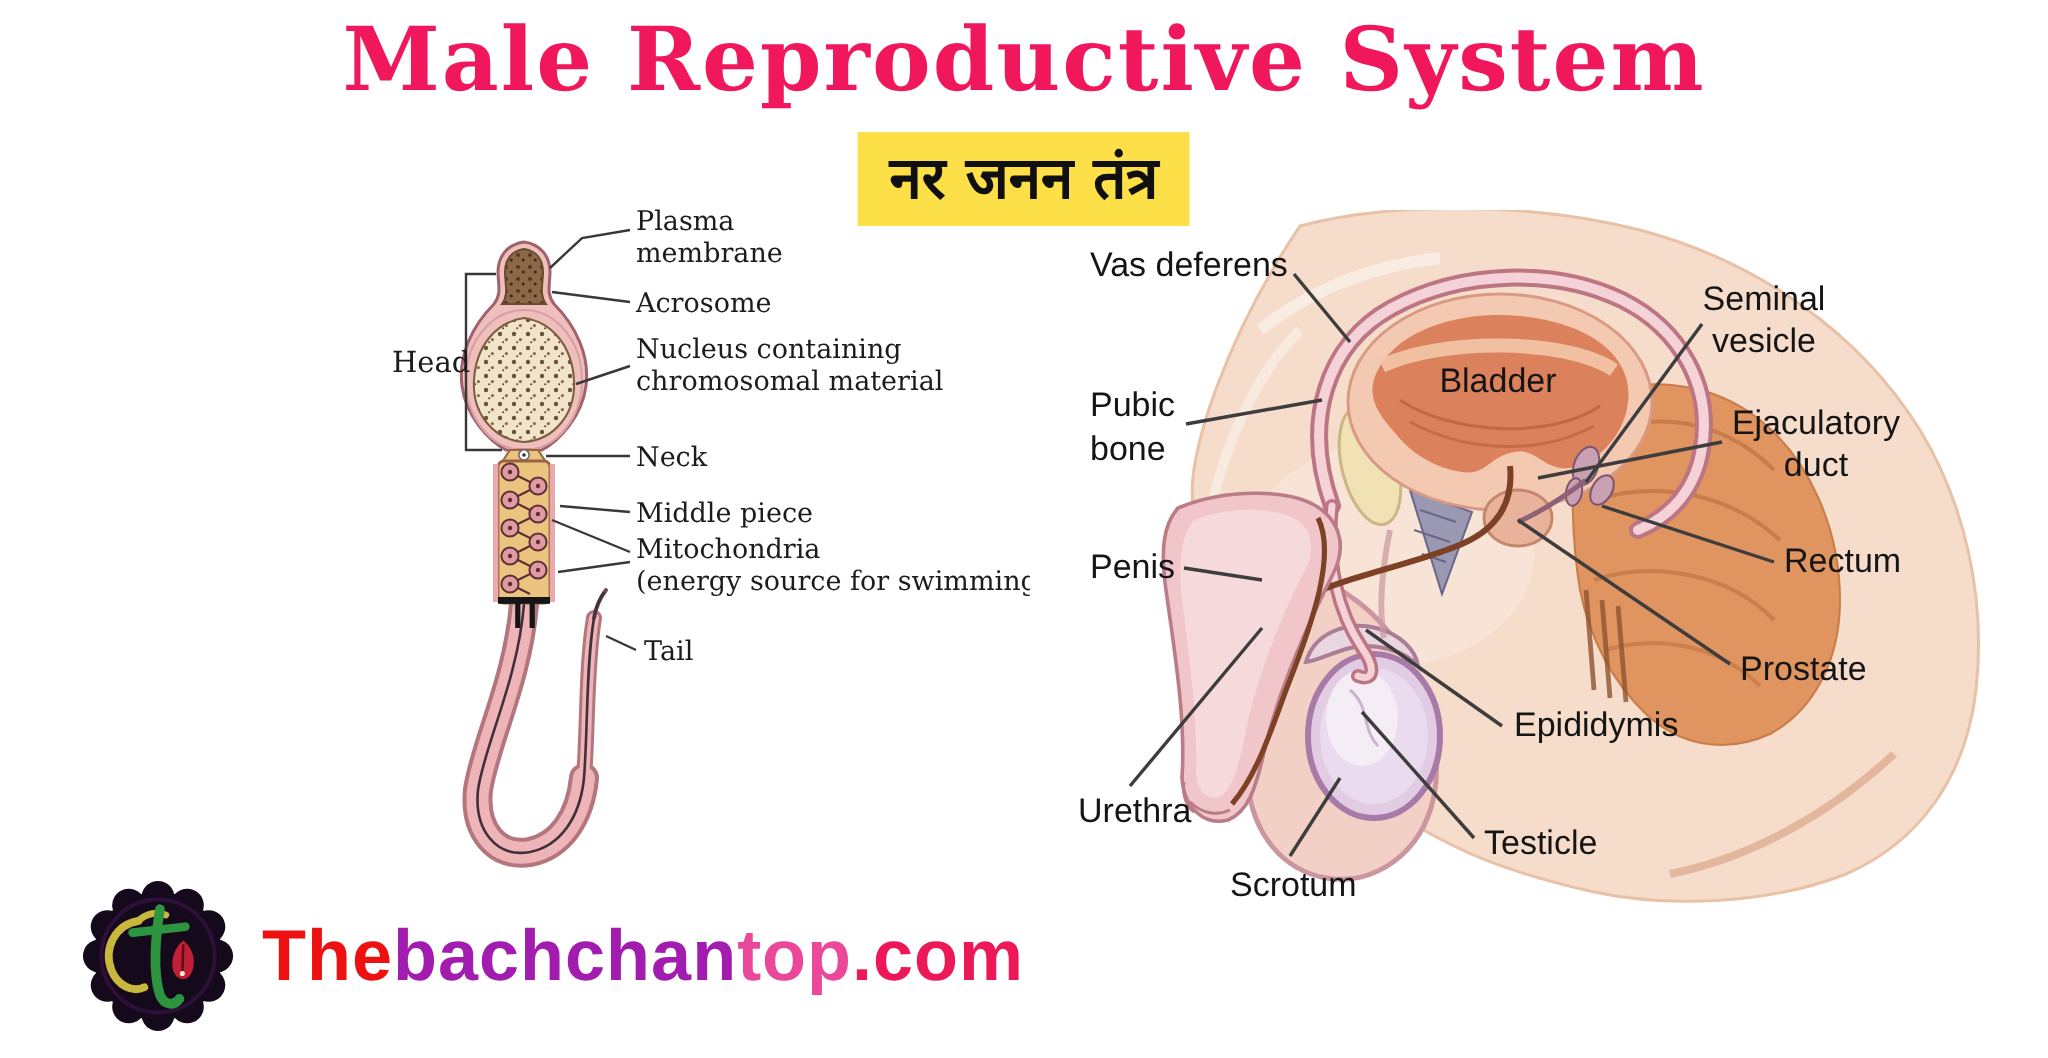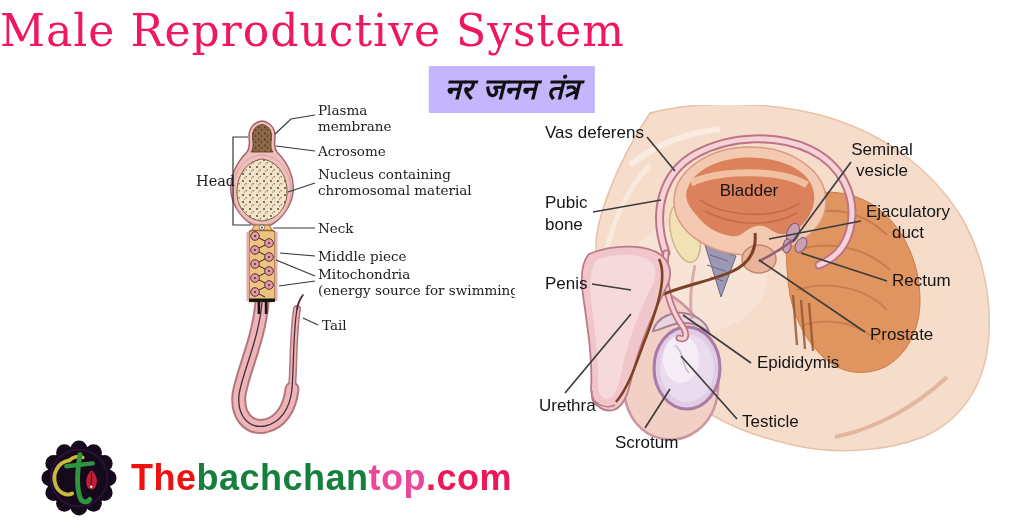--- a/index.html
+++ b/index.html
@@ -1,19 +1,19 @@
 <!DOCTYPE html>
 <html><head>
 <meta charset="utf-8">
 <style>
   html,body{margin:0;padding:0;background:#ffffff;}
   .stage{position:relative;width:1024px;height:529px;background:#ffffff;overflow:hidden;
          font-family:"Liberation Sans",sans-serif;}
-  .title{position:absolute;top:5px;left:0;width:100%;
-         font-family:"DejaVu Serif",serif;font-weight:400;font-size:44px;letter-spacing:1px;}
+  .title{position:absolute;top:5px;left:0;width:100%;text-align:center;
+         font-family:"DejaVu Serif",serif;font-weight:700;font-size:44px;letter-spacing:1px;}
   .subtitle{position:absolute;top:66px;left:50%;transform:translateX(-50%);
             padding:2px 16px 6px 16px;font-size:29px;font-weight:700;z-index:2;
             font-family:"DejaVu Sans","Liberation Sans",sans-serif;}
   .fig{position:absolute;}
   .fig-sperm{left:185px;top:95px;}
   .fig-anatomy{left:535px;top:105px;}
   svg text{fill:currentColor;}
   .slabel{font-family:"DejaVu Serif","Liberation Serif",serif;font-size:13.5px;color:#1c1c1c;}
   .slabel-head{font-size:14.5px;}
   .alabel{font-family:"Liberation Sans",sans-serif;font-size:17px;color:#151515;}
@@ -22,21 +22,21 @@
   .logo{position:absolute;left:40px;top:437px;display:flex;align-items:center;gap:13px;}
   .logo-text{font-weight:700;font-size:36px;letter-spacing:.5px;white-space:nowrap;}
 </style>
 </head>
 <body>
 
 <div class="stage">
 
   <div class="title" style="color: rgb(240, 23, 92);">Male Reproductive System</div>
 
-  <div class="subtitle" style="color: rgb(16, 16, 16); background-color: #c4b5fd; font-style: italic;">नर जनन तंत्र</div>
+  <div class="subtitle" style="color: rgb(16, 16, 16); background-color: #fde047;">नर जनन तंत्र</div>
 
   <svg class="fig fig-sperm" width="330" height="360" viewBox="0 0 330 360">
     <defs>
       <pattern id="speck" width="7" height="7" patternUnits="userSpaceOnUse">
         <rect width="7" height="7" fill="#f2e4ca"></rect>
         <circle cx="2" cy="2" r="1.1" fill="#6b5236"></circle>
         <circle cx="5.2" cy="4.8" r="0.8" fill="#8a6a45"></circle>
         <circle cx="3.6" cy="6.1" r="0.5" fill="#55402a"></circle>
       </pattern>
       <pattern id="speckDark" width="6" height="6" patternUnits="userSpaceOnUse">
@@ -249,17 +249,17 @@
       <circle cx="40" cy="42" r="29" fill="none" stroke="#2c1038" stroke-width="2"></circle>
       <path d="M30,24 C18,26 12,38 16,49 C19,57 27,61 33,58" stroke="#c8b83e" stroke-width="4" fill="none" stroke-linecap="round"></path>
       <path d="M30,24 C34,20 40,19 44,21" stroke="#c8b83e" stroke-width="3.5" fill="none" stroke-linecap="round"></path>
       <path d="M41,18 C39,30 37,50 41,62 C43,67 48,68 51,64" stroke="#2d9440" stroke-width="5" fill="none" stroke-linecap="round"></path>
       <path d="M27,30 L54,27" stroke="#2d9440" stroke-width="4.5" stroke-linecap="round"></path>
       <path d="M53,34 C58,38 60,45 57,51 C55,55 50,55 48,50 C46,44 49,37 53,34 Z" fill="#c11f35"></path>
       <path d="M53,36 L52.5,50" stroke="#5a0d18" stroke-width="1.2"></path>
       <circle cx="52.5" cy="51" r="1.3" fill="#ffeecc"></circle>
     </svg>
     <div class="logo-text">
-      <span style="color: rgb(238, 17, 17); margin-top: 12px;">The</span><span style="color: #15803d;">bachchan</span><span style="color: #ec4899; text-align: center;">top</span><span style="color: rgb(236, 24, 87); text-align: center;">.com</span>
+      <span style="color: rgb(238, 17, 17); margin-top: 12px;">The</span><span style="color: #a21caf;">bachchan</span><span style="color: #ec4899; text-align: center;">top</span><span style="color: rgb(236, 24, 87); text-align: center;">.com</span>
     </div>
   </div>
 
 </div>
 
 </body></html>

